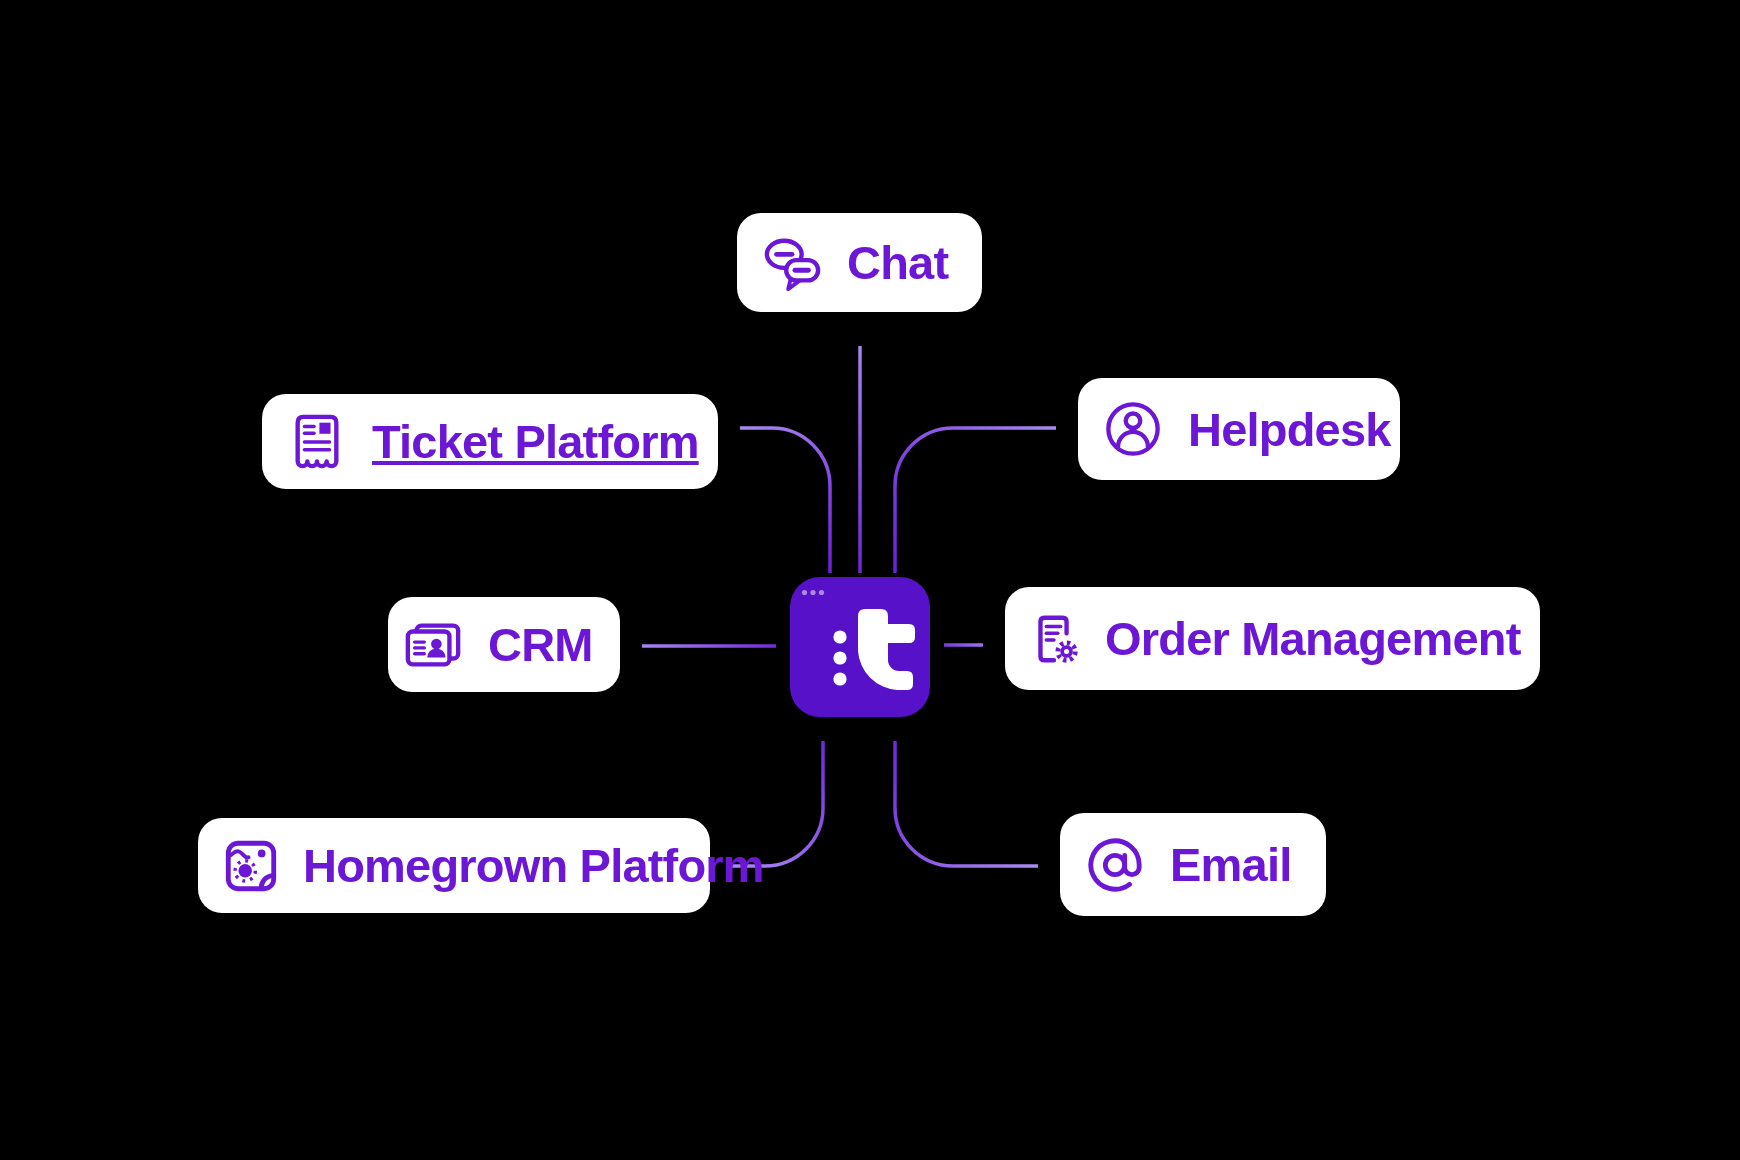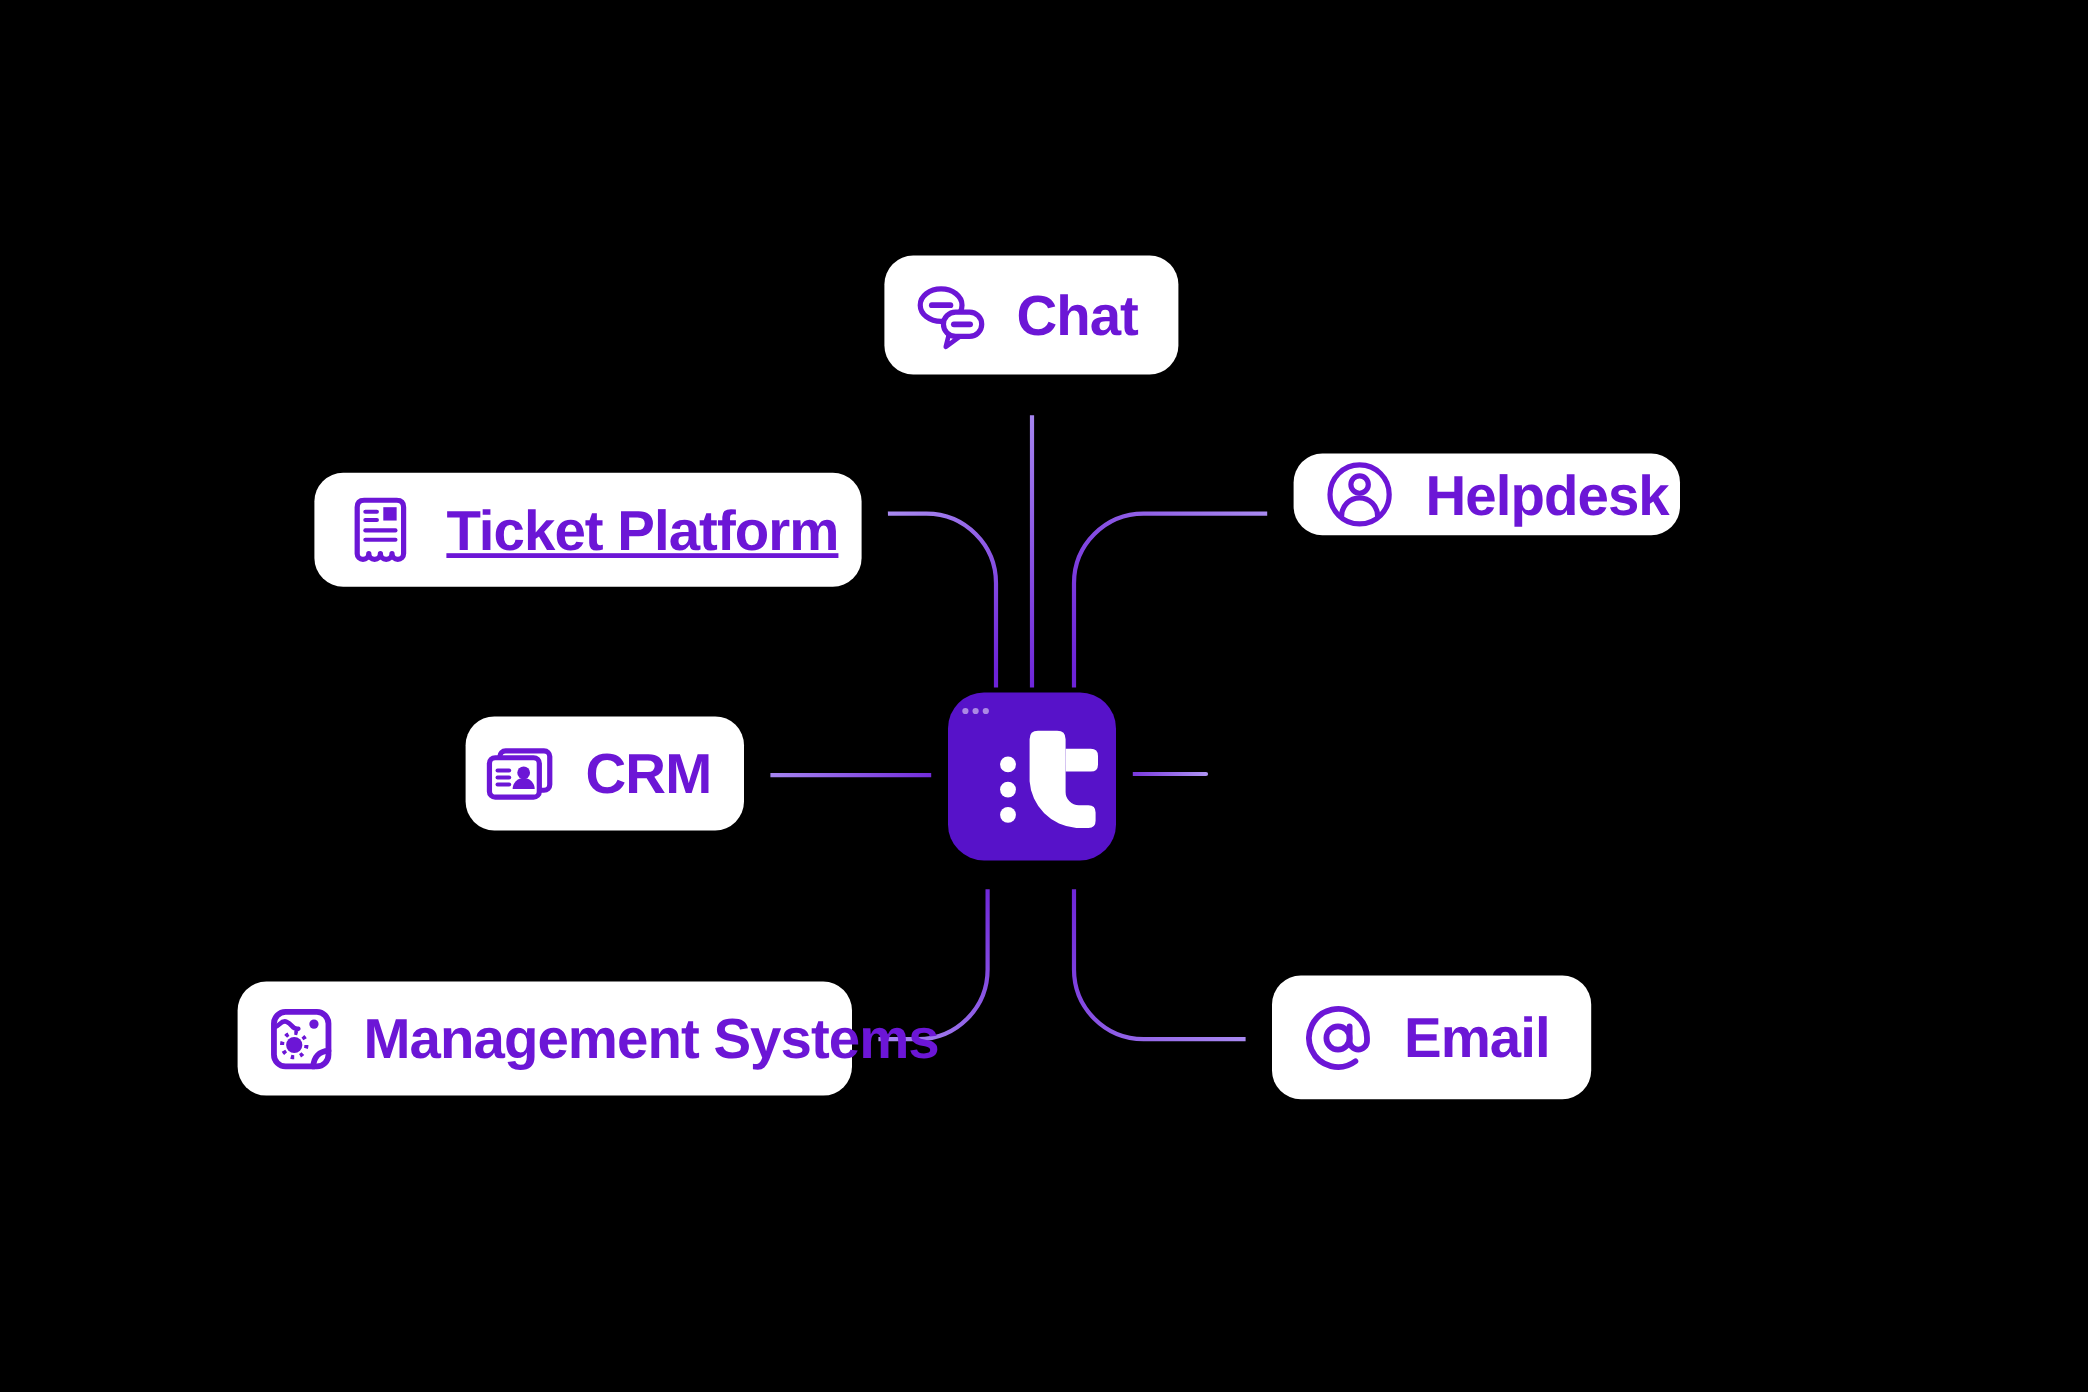--- a/index.html
+++ b/index.html
@@ -22,21 +22,21 @@
   }
   .card .icon { flex:0 0 auto; display:flex; }
   .card .icon svg { width:58px; height:58px; display:block; }
   .card .label {
     font-weight:bold; font-size:47px; letter-spacing:-0.8px;
     color:var(--accent-text,#6C16D6); white-space:nowrap;
   }
   
   .card-chat      { left:737px;  top:213px; width:245px; height:99px; }
   .card-ticket    { left:262px;  top:394px; width:456px; height:95px;text-decoration:underline; }
-  .card-helpdesk  { left:1078px; top:378px; width:322px; height:68px; }
+  .card-helpdesk  { left:1078px; top:378px; width:322px; height:102px; }
   .card-crm       { left:388px;  top:597px; width:232px; height:95px;padding-left:16px; }
   .card-order     { left:1005px; top:587px; width:535px; height:103px; padding-left:20px; gap:22px; }
   .card-homegrown { left:198px;  top:818px; width:512px; height:95px; gap:23px; padding-left:24px; }
   .card-email     { left:1060px; top:813px; width:266px; height:103px; }
 
   .hub {
     position:absolute; z-index:2;
     left:790px; top:577px; width:140px; height:140px;
     background:var(--hub-fill,#5712C9); border-radius:30px;
     box-shadow:0 10px 0 14px var(--card-shadow,#000);
@@ -136,33 +136,47 @@
         <line x1="11" y1="27" x2="21" y2="27" stroke-width="3.5"></line>
         <line x1="11" y1="33" x2="21" y2="33" stroke-width="3.5"></line>
         <line x1="11" y1="39" x2="21" y2="39" stroke-width="3.5"></line>
         <circle cx="33.5" cy="29" r="5.5" fill="currentColor" stroke="none"></circle>
         <path d="M24,43 a9.5,9.5 0 0 1 19,0 z" fill="currentColor" stroke="none"></path>
       </svg>
     </span>
     <span class="label">CRM</span>
   </div>
 
+  <div class="card card-order">
+    <span class="icon">
+      <svg viewBox="0 0 60 60" fill="none" stroke="currentColor" stroke-width="4.5" stroke-linecap="round" stroke-linejoin="round">
+        <path d="M43,24 V12 q0,-4 -4,-4 H20 q-4,0 -4,4 v36 q0,4 4,4 h10"></path>
+        <line x1="22" y1="17" x2="37" y2="17" stroke-width="3.5"></line>
+        <line x1="22" y1="24" x2="34" y2="24" stroke-width="3.5"></line>
+        <line x1="22" y1="31" x2="30" y2="31" stroke-width="3.5"></line>
+        <circle cx="43" cy="43" r="9" stroke-width="5" stroke-dasharray="3.5,3.57" stroke-linecap="butt"></circle>
+        <circle cx="43" cy="43" r="6.5" fill="currentColor" stroke="none"></circle>
+        <circle cx="43" cy="43" r="2.6" fill="#fff" stroke="none"></circle>
+      </svg>
+    </span>
+    <span class="label">Order Management</span>
+  </div>
 
   <div class="card card-homegrown">
     <span class="icon">
       <svg viewBox="0 0 60 60" fill="none" stroke="currentColor" stroke-width="5" stroke-linecap="round" stroke-linejoin="round">
         <rect x="6.5" y="6.5" width="47" height="47" rx="10"></rect>
         <path d="M6.5,20 c5,-1 6,-7 11,-5 s5,7 10,6" stroke-width="4"></path>
         <circle cx="24" cy="35" r="7" fill="currentColor" stroke="none"></circle>
         <circle cx="24" cy="35" r="10.5" stroke-width="3.5" stroke-dasharray="3,5.2" stroke-linecap="butt"></circle>
         <circle cx="41" cy="17" r="4" fill="currentColor" stroke="none"></circle>
         <path d="M53.5,40 c-8,0 -13,6 -13,13.5"></path>
       </svg>
     </span>
-    <span class="label">Management Systems</span>
+    <span class="label">Homegrown Platform</span>
   </div>
 
   <div class="card card-email">
     <span class="icon">
       <svg viewBox="0 0 60 60" fill="none" stroke="currentColor" stroke-width="5" stroke-linecap="round" stroke-linejoin="round">
         <circle cx="30" cy="30" r="10"></circle>
         <path d="M40,20 v12.5 a7.5,7.5 0 0 0 15,0 V30 a25,25 0 1 0 -10,20"></path>
       </svg>
     </span>
     <span class="label">Email</span>

